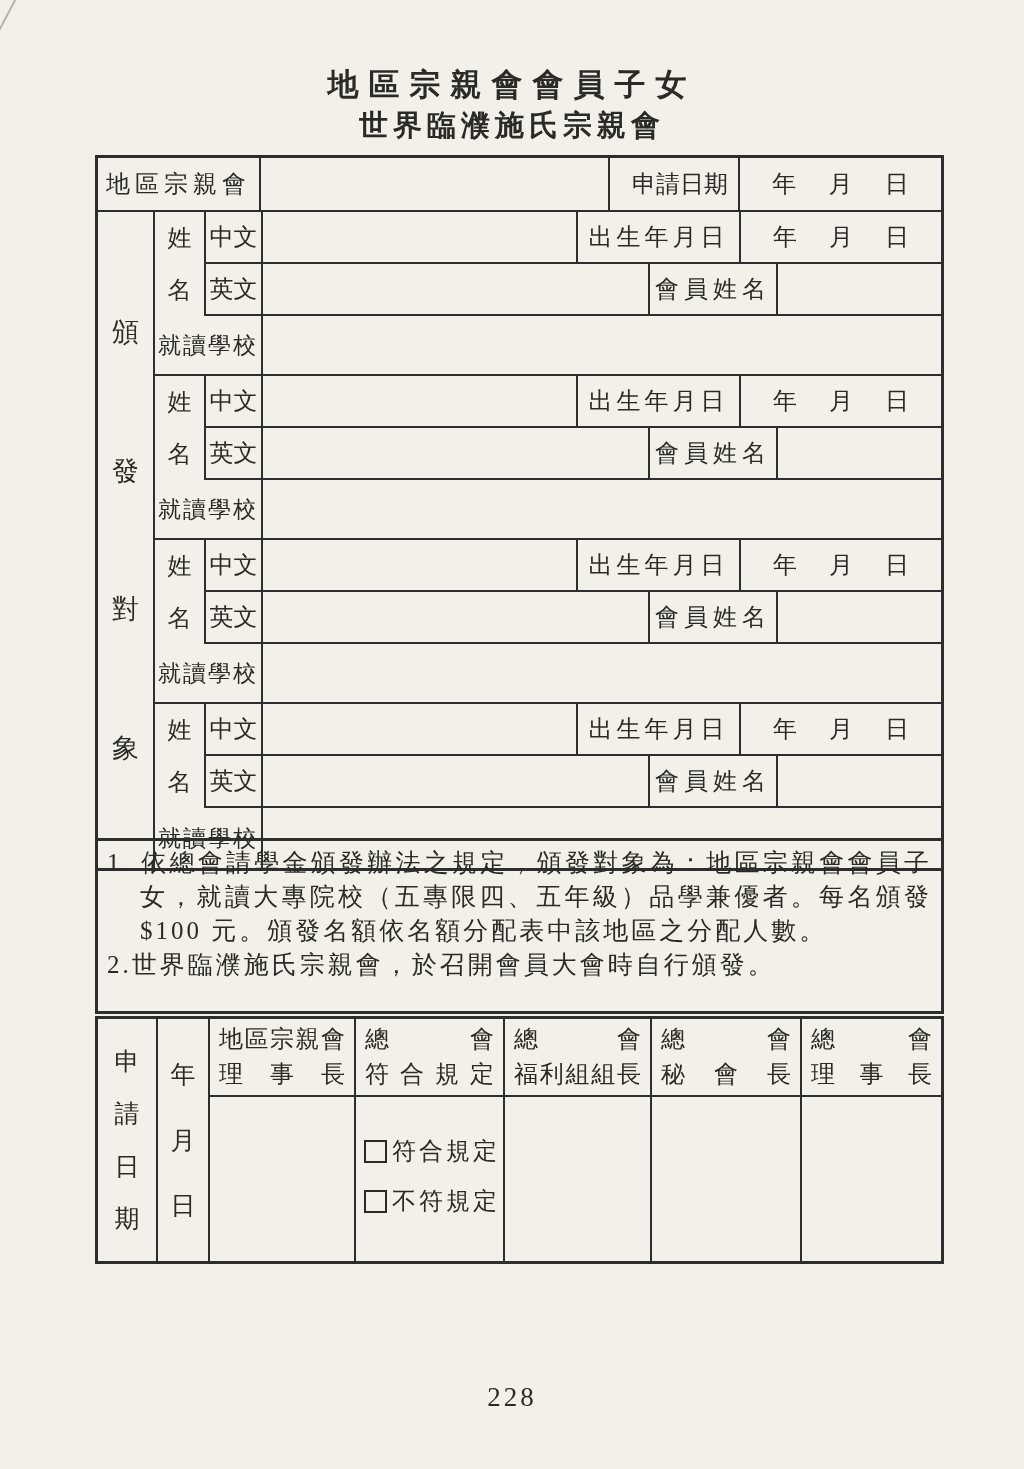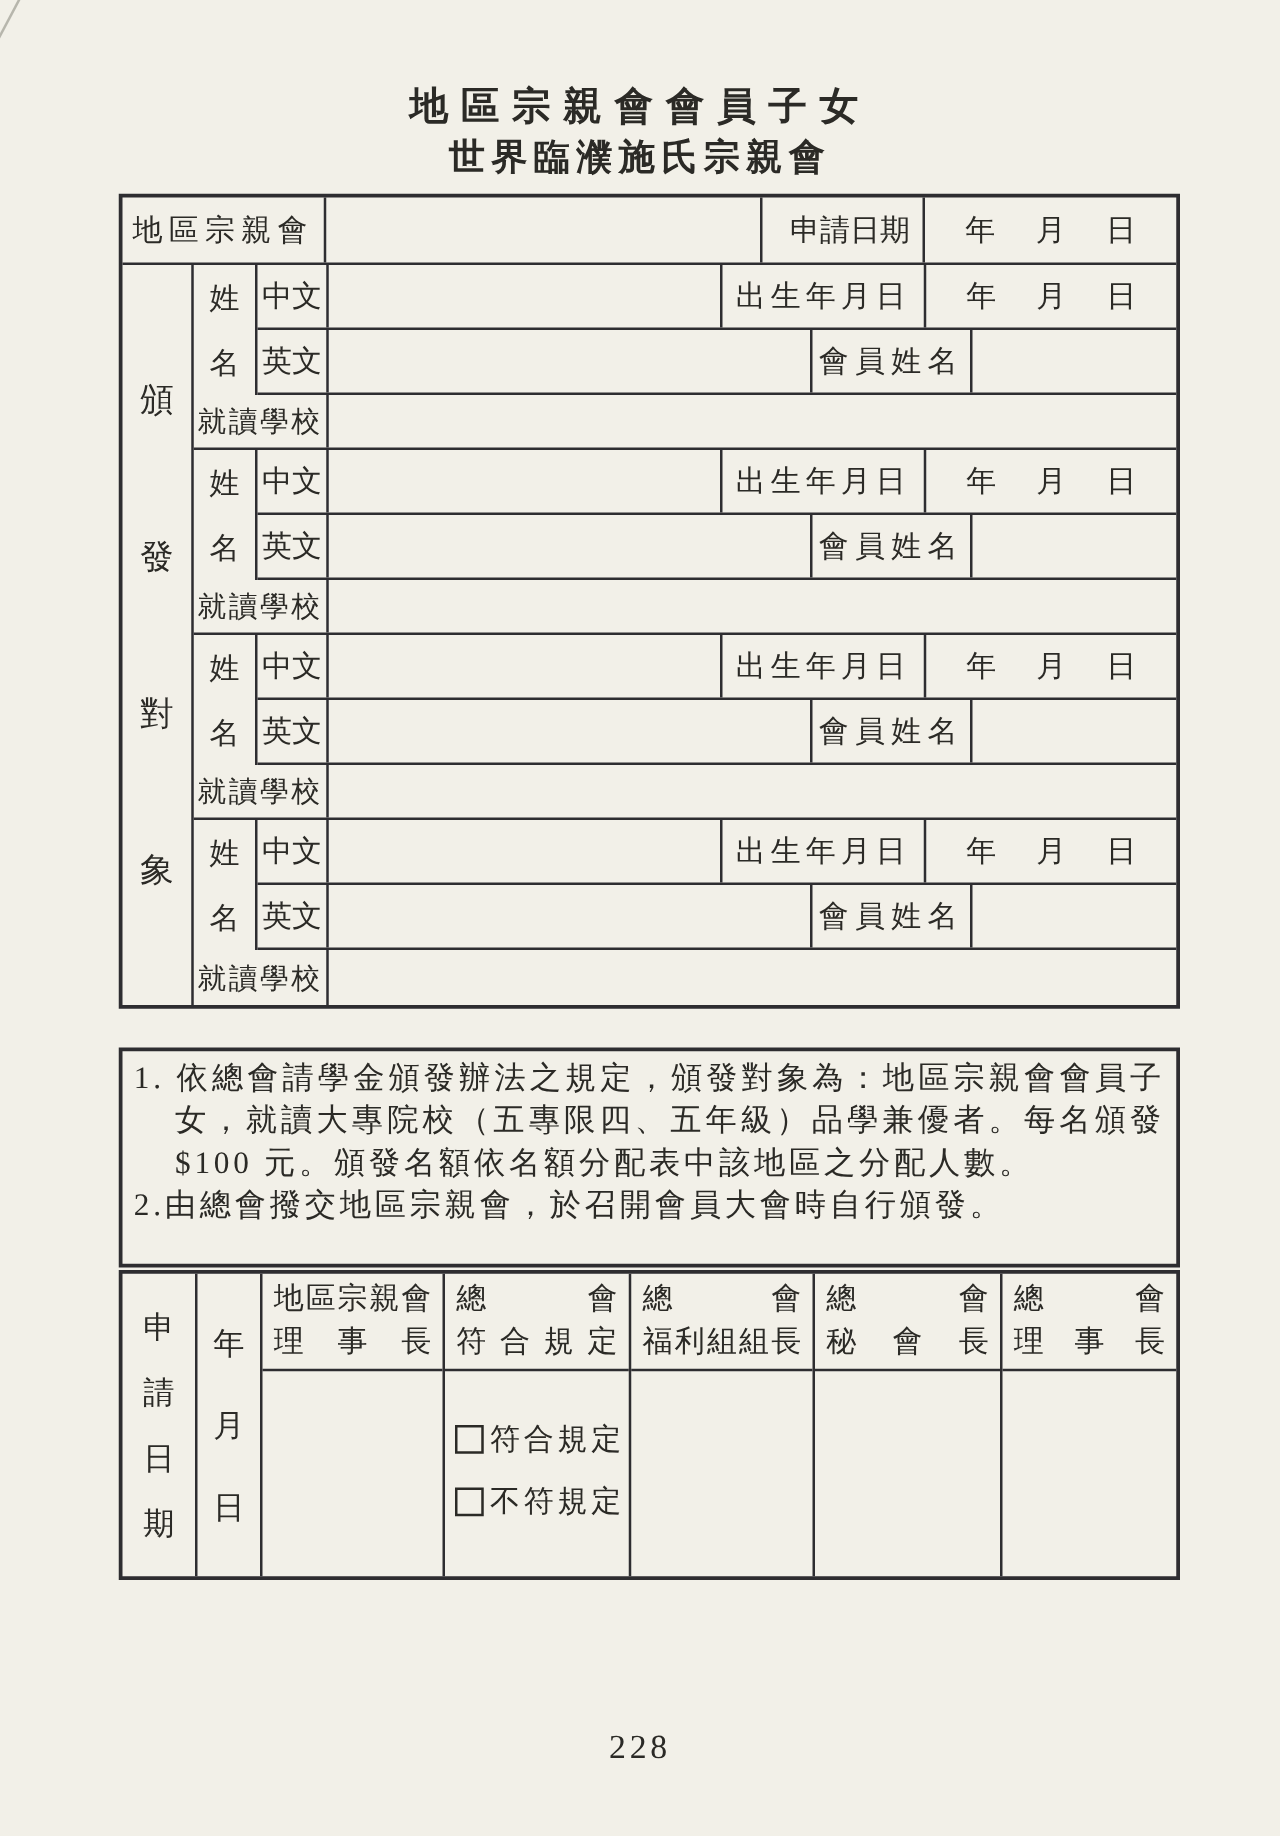--- a/index.html
+++ b/index.html
@@ -62,21 +62,21 @@
     display:flex;flex-direction:column;justify-content:space-around;align-items:center;
     font-size:24px;
   }
   .b2r{flex:1;display:flex;flex-direction:column;}
   .rc,.re{display:flex;height:52px;border-bottom:2px solid var(--line);}
   .c-cn{width:57px;justify-content:center;}
   .c-cnblank{width:315px;}
   .c-birth{width:163px;justify-content:center;letter-spacing:4px;}
   .c-enblank{width:387px;}
   .c-member{width:128px;justify-content:center;letter-spacing:5px;}
-  .rs{display:flex;height:44px;border-bottom:2px solid var(--line);}
+  .rs{display:flex;height:60px;border-bottom:2px solid var(--line);}
   .c-school{width:108px;font-size:23px;letter-spacing:2px;padding-left:3px;}
   .flex1{flex:1;}
   .block:last-child .rs{border-bottom:none;}
   
   .notes{
     position:absolute;left:95px;top:838px;width:849px;height:176px;
     border:3px solid var(--line);
     padding:5px 9px 0 9px;
     font-size:25px;line-height:34px;letter-spacing:3px;
     text-align:justify;
@@ -281,21 +281,21 @@
             <div class="cell last flex1"></div>
           </div>
         </div>
 
       </div>
     </div>
   </div>
 
   <div class="notes">
     <div class="note"><span>1. </span><span>依總會請學金頒發辦法之規定，頒發對象為：地區宗親會會員子女，就讀大專院校（五專限四、五年級）品學兼優者。每名頒發$100 元。頒發名額依名額分配表中該地區之分配人數。</span></div>
-    <div class="note"><span>2.</span><span>由總會撥交地區宗親會，於召開會員大會時自行頒發。</span></div>
+    <div class="note"><span>2.</span><span>世界臨濮施氏宗親會，於召開會員大會時自行頒發。</span></div>
   </div>
 
   <div class="review">
     <div class="vcol vc1">
       <span>申</span>
       <span>請</span>
       <span>日</span>
       <span>期</span>
     </div>
     <div class="vcol vc2">

